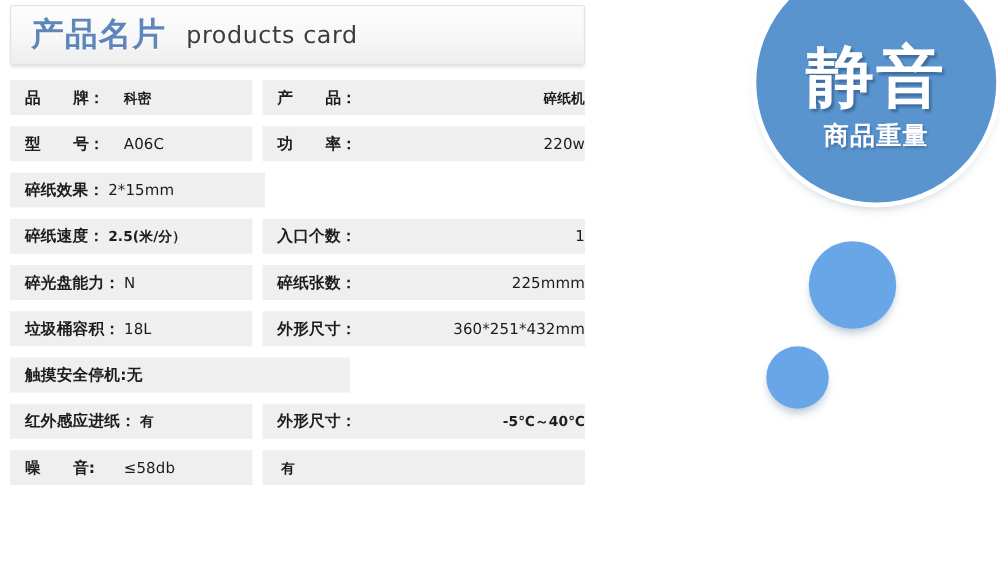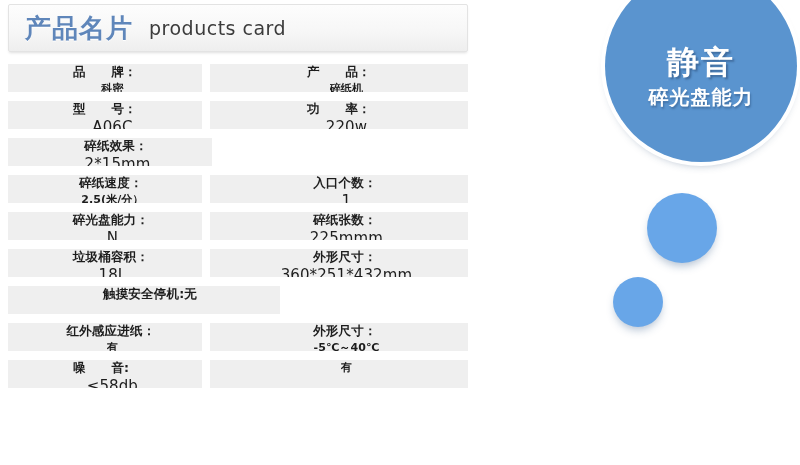--- a/index.html
+++ b/index.html
@@ -73,44 +73,43 @@
   }
 
   .spec-cell {
     background: #efefef;
     height: 28px;
     display: flex;
     align-items: center;
     padding-left: 12px;
     overflow: hidden;
     white-space: nowrap;
-    flex-direction: column;
   }
 
   .spec-cell.col-left  { width: 204px; margin-right: 8px; }
-  .spec-cell.col-right { width: 272px; }
+  .spec-cell.col-right { width: 272px; justify-content: space-between; }
 
   .spec-label {
     font-size: 12.5px;
     color: #1d1d1d;
     font-weight: bold;
     letter-spacing: 0.2px;
     flex: 0 0 auto;
   }
 
   
   .spec-label.spread {
     display: inline-block;
     min-width: 76px;
   }
   .spec-label.spread .sp-a { letter-spacing: 0; }
   .spec-label.spread .sp-gap { display: inline-block; width: 26px; }
 
   .spec-value {
-    font-size: 15px;
+    font-size: 12px;
     color: #1d1d1d;
     margin-left: 3px;
     letter-spacing: 0.1px;
     flex: 0 1 auto;
     overflow: hidden;
     text-overflow: clip;
   }
 
   .spec-value.cjk { font-size: 11px; font-weight: bold; }
 
@@ -135,21 +134,21 @@
     box-shadow: 0 0 0 4px #ffffff,
                 0 5px 9px -2px rgba(40,70,110,0.38);
     display: flex;
     flex-direction: column;
     align-items: center;
     justify-content: center;
   }
 
   .badge-main {
     margin-top: 20px;
-    font-size: 32px;
+    font-size: 54px;
     font-weight: bold;
     color: #ffffff;
     letter-spacing: 2px;
     line-height: 1;
     text-shadow: 2px 2px 2px rgba(30,60,100,0.45);
   }
 
   .badge-sub {
     margin-top: 9px;
     font-size: 20px;
@@ -271,20 +270,20 @@
         <div class="spec-cell col-right">
           <span class="spec-value cjk">有</span>
         </div>
       </div>
     </div>
 
   <div class="art">
 
     <div class="badge">
       <div class="badge-main">静音</div>
-      <div class="badge-sub">碎光盘能力</div>
+      <div class="badge-sub">商品重量</div>
     </div>
 
     <div class="dot dot-medium"></div>
     <div class="dot dot-small"></div>
   </div>
 
 </div>
 
 </body></html>

